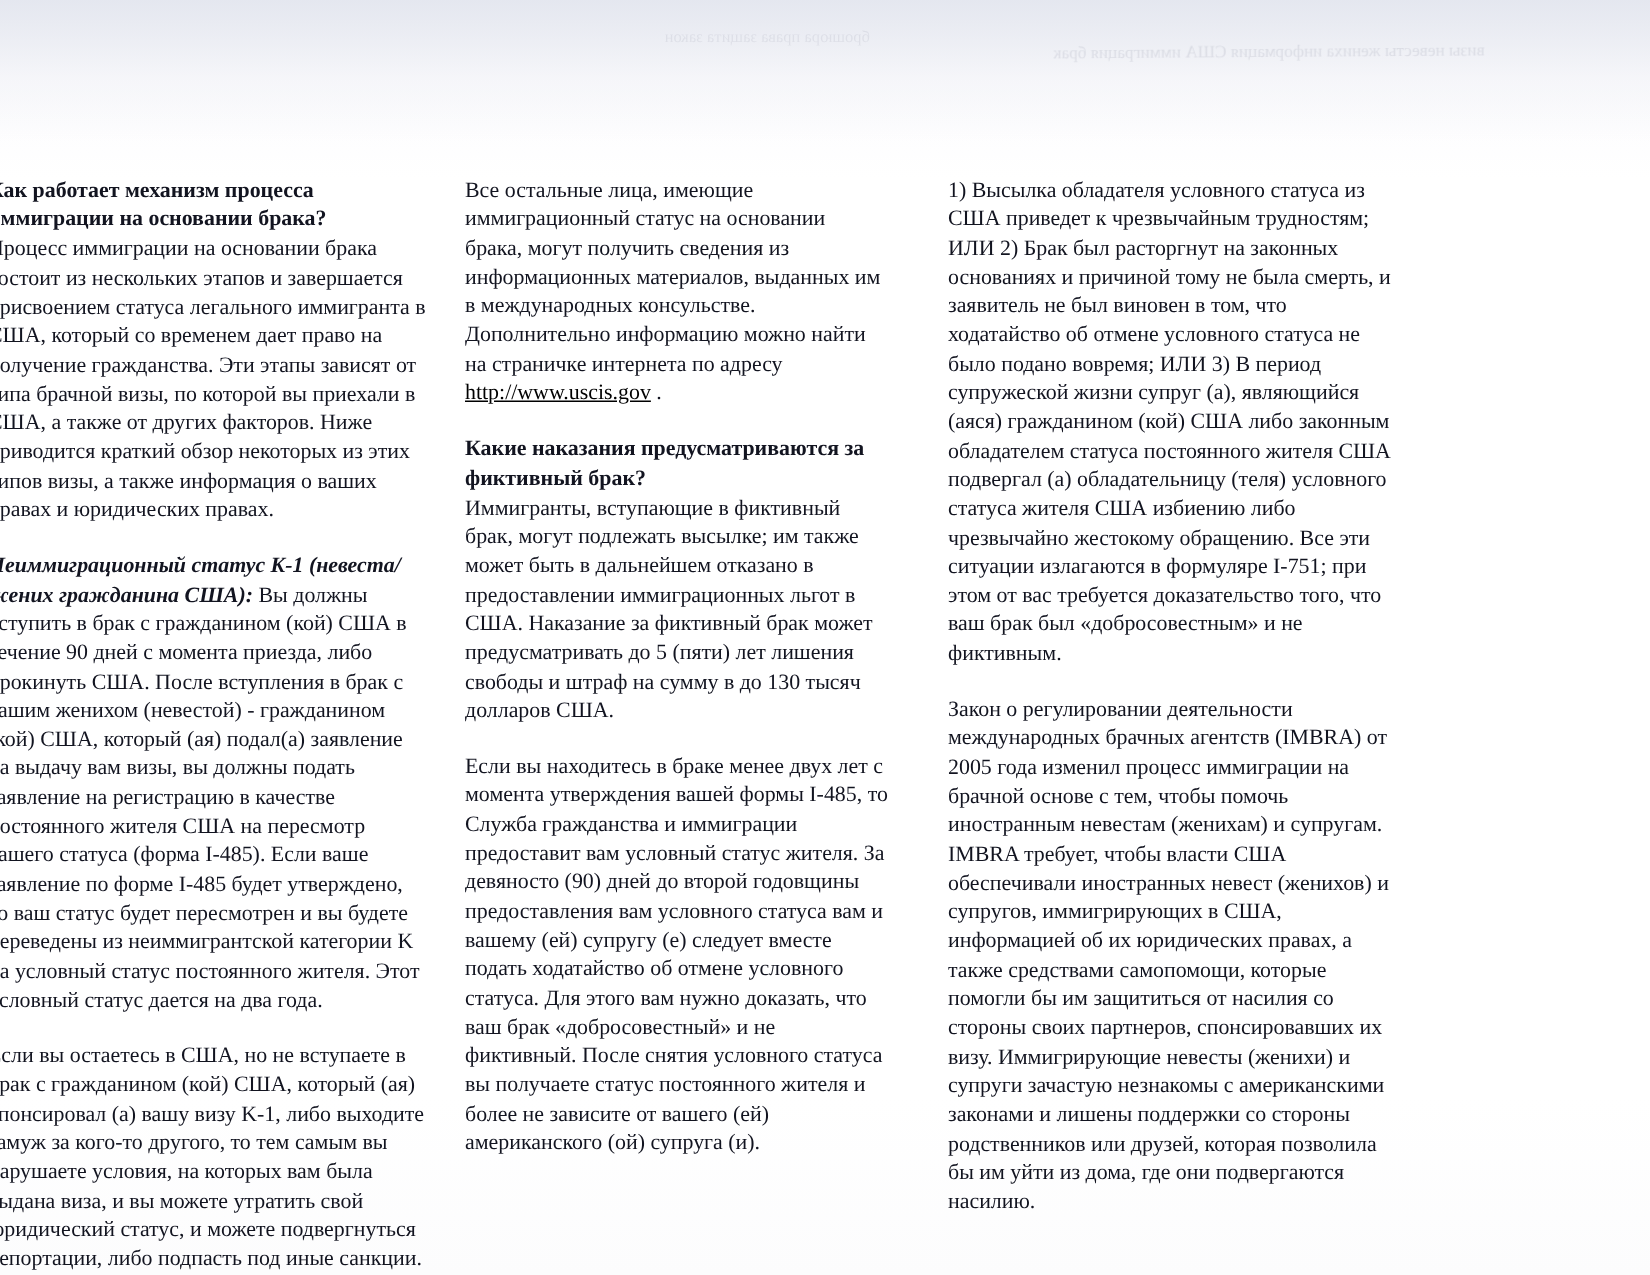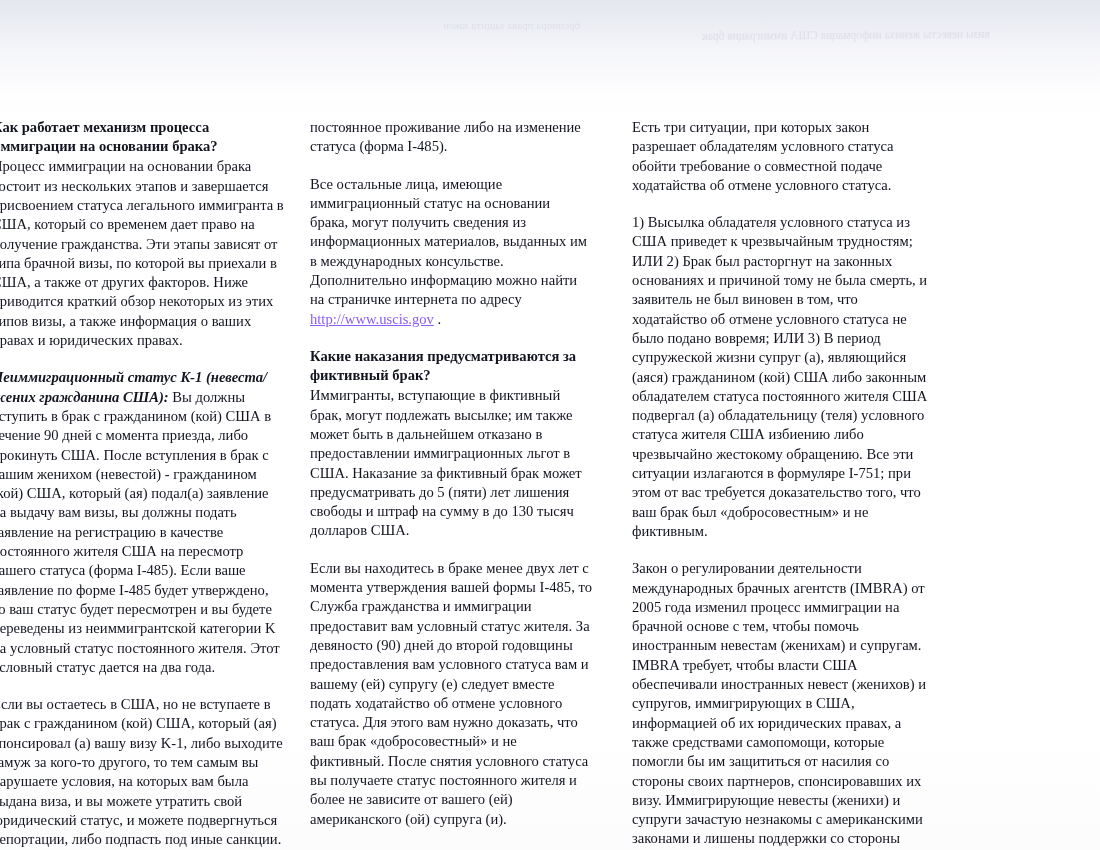--- a/index.html
+++ b/index.html
@@ -83,21 +83,21 @@
     font-size: 14.6px;
     line-height: 19.2px;
     font-weight: bold;
     font-family: "Liberation Serif", serif;
   }
   .ital-head {
     font-style: italic;
     font-weight: bold;
   }
   .link {
-    color: #8b5cf6;
+    color: #000000;
     text-decoration: underline;
   }
 </style>
 </head>
 <body>
 
 <div class="page-scan"></div>
 <div class="scan-shadow-top"></div>
 <div class="scan-bleed">визы невесты жениха информация США иммиграция брак</div>
 <div class="scan-bleed2">брошюра права защита закон</div>
@@ -106,29 +106,27 @@
 
   <div class="col col-1">
     <h3 class="q">Как работает механизм процесса иммиграции на основании брака?</h3>
     <p>Процесс иммиграции на основании брака состоит из нескольких этапов и завершается присвоением статуса легального иммигранта в США, который со временем дает право на получение гражданства.  Эти этапы зависят от типа брачной визы, по которой вы приехали в США, а также от других факторов.  Ниже приводится краткий обзор некоторых из этих типов визы, а также информация о ваших правах и юридических правах.</p>
     <p><span class="ital-head">Неиммиграционный статус K-1 (невеста/жених гражданина США):</span><span>  Вы должны вступить в брак с гражданином (кой) США в течение 90 дней с момента приезда, либо прокинуть США.  После вступления в брак с вашим женихом (невестой) - гражданином (кой) США, который (ая) подал(а) заявление на выдачу вам визы, вы должны подать заявление на регистрацию в качестве постоянного жителя США на пересмотр вашего статуса (форма I-485).  Если ваше заявление по форме I-485 будет утверждено, то ваш статус будет пересмотрен и вы будете переведены из неиммигрантской категории K на условный статус постоянного жителя.  Этот условный статус дается на два года.</span></p>
     <p>Если вы остаетесь в США, но не вступаете в брак с гражданином (кой) США, который (ая) спонсировал (а) вашу визу K-1, либо выходите замуж за кого-то другого, то тем самым вы нарушаете условия, на которых вам была выдана виза, и вы можете утратить свой юридический статус, и можете подвергнуться депортации, либо подпасть под иные санкции.</p>
 
   </div>
 
   <div class="col col-2">
-    <p>постоянное проживание либо на изменение статуса (форма I-485).</p>
     <p><span>Все остальные лица, имеющие иммиграционный статус на основании брака, могут получить сведения из информационных материалов, выданных им в международных консульстве.  Дополнительно информацию можно найти на страничке интернета по адресу</span>
       <a class="link" href="#">http://www.uscis.gov</a><span> .</span></p>
     <h3 class="q">Какие наказания предусматриваются за фиктивный брак?</h3>
     <p>Иммигранты, вступающие в фиктивный брак, могут подлежать высылке; им также может быть в дальнейшем отказано в предоставлении иммиграционных льгот в США.  Наказание за фиктивный брак может предусматривать до 5 (пяти) лет лишения свободы и штраф на сумму в до 130 тысяч долларов США.</p>
     <p>Если вы находитесь в браке менее двух лет с момента утверждения вашей формы I-485, то Служба гражданства и иммиграции предоставит вам условный статус жителя.  За девяносто (90) дней до второй годовщины предоставления вам условного статуса вам и вашему (ей) супругу (е) следует вместе подать ходатайство об отмене условного статуса.  Для этого вам нужно доказать, что ваш брак «добросовестный» и не фиктивный.  После снятия условного статуса вы получаете статус постоянного жителя и более не зависите от вашего (ей) американского (ой) супруга (и).</p>
 
   </div>
 
   <div class="col col-3">
-    <p>Есть три ситуации, при которых закон разрешает обладателям условного статуса обойти требование о совместной подаче ходатайства об отмене условного статуса.</p>
     <p>1) Высылка обладателя условного статуса из США приведет к чрезвычайным трудностям; ИЛИ 2) Брак был расторгнут на законных основаниях и причиной тому не была смерть, и заявитель не был виновен в том, что ходатайство об отмене условного статуса не было подано вовремя; ИЛИ 3) В период супружеской жизни супруг (а), являющийся (аяся) гражданином (кой) США либо законным обладателем статуса постоянного жителя США подвергал (а) обладательницу (теля) условного статуса жителя США избиению либо чрезвычайно жестокому обращению.  Все эти ситуации излагаются в формуляре I-751; при этом от вас требуется доказательство того, что ваш брак был «добросовестным» и не фиктивным.</p>
     <p>Закон о регулировании деятельности международных брачных агентств (IMBRA) от 2005 года изменил процесс иммиграции на брачной основе с тем, чтобы помочь иностранным невестам (женихам) и супругам.  IMBRA требует, чтобы власти США обеспечивали иностранных невест (женихов) и супругов, иммигрирующих в США, информацией об их юридических правах, а также средствами самопомощи, которые помогли бы им защититься от насилия со стороны своих партнеров, спонсировавших их визу.  Иммигрирующие невесты (женихи) и супруги зачастую незнакомы с американскими законами и лишены поддержки со стороны родственников или друзей, которая позволила бы им уйти из дома, где они подвергаются насилию.</p>
 
   </div>
 
 </div>
 
 </body></html>

